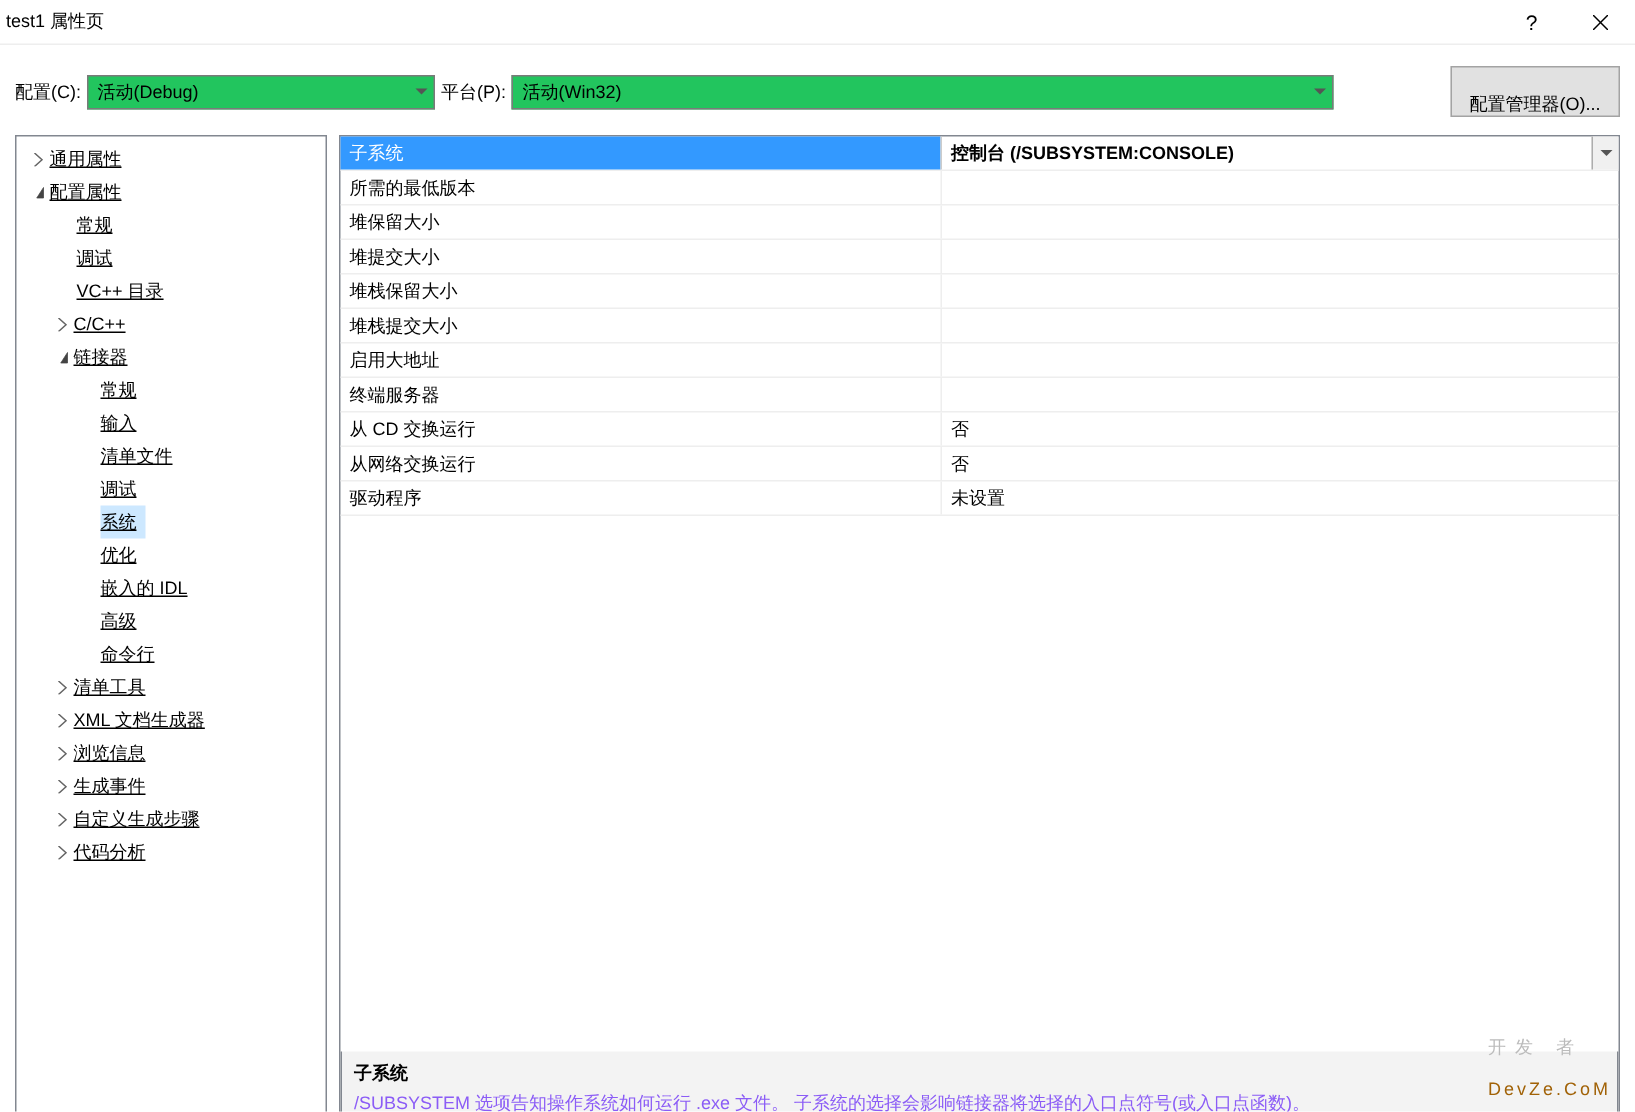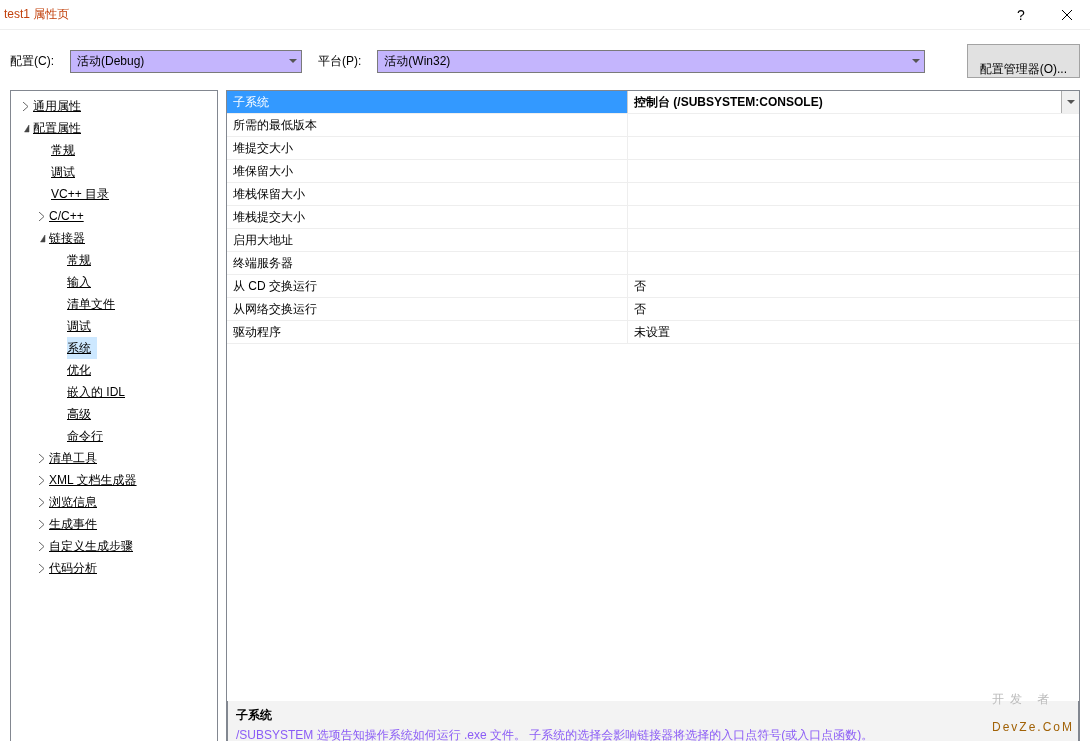--- a/index.html
+++ b/index.html
@@ -1,28 +1,28 @@
 <!DOCTYPE html>
 <html><head>
 <meta charset="utf-8">
 <style>
   * { box-sizing: border-box; margin: 0; padding: 0; font-family: "Microsoft YaHei", "Segoe UI", Tahoma, sans-serif; font-size: 12px; }
   html, body { width: 1090px; height: 741px; background: #fff; color: #000; overflow: hidden; }
 
   
   .titlebar { display: flex; align-items: center; height: 30px; background: #fff; border-bottom: 1px solid #eee; }
-  .titlebar .title { padding-left: 4px; font-size: 12px; color: #c2410c; flex: 1; }
+  .titlebar .title { padding-left: 4px; font-size: 12px; color: #000000; flex: 1; }
   .titlebar .win-btn { width: 46px; height: 30px; display: flex; align-items: center; justify-content: center; font-size: 14px; color: #000; }
   .titlebar .win-btn.help { font-family: Arial; }
   .titlebar .win-btn.close svg { width: 10px; height: 10px; }
 
   
-  .config-row { display: flex; align-items: center; gap: 16px; padding: 14px 10px 12px 10px; }
+  .config-row { display: flex; align-items: center; gap: 4px; padding: 14px 10px 12px 10px; }
   .config-row label { white-space: nowrap; }
-  .combo { position: relative; height: 23px; border: 1px solid #7a7a7a; background: #c4b5fd; display: flex; align-items: center; padding: 0 22px 0 6px; }
+  .combo { position: relative; height: 23px; border: 1px solid #7a7a7a; background: #22c55e; display: flex; align-items: center; padding: 0 22px 0 6px; }
   .combo .arrow { position: absolute; right: 4px; top: 50%; transform: translateY(-50%); width: 0; height: 0; border-left: 4px solid transparent; border-right: 4px solid transparent; border-top: 4px solid #555; }
   #combo-config { width: 232px; }
   #combo-platform { width: 548px; }
   .btn-config-mgr { height: 23px; border: 1px solid #a3a3a3; background: #e1e1e1; padding: 16px 12px; margin-left: auto; }
 
   
   .main { display: flex; height: calc(741px - 30px - 49px); }
   
   .tree-panel { width: 208px; border: 1px solid #828790; margin: 0 4px 0 10px; padding-top: 4px; overflow: hidden; }
   .tree-panel ul { list-style: none; }
@@ -271,27 +271,27 @@
               </div>
             </div>
           </div>
           <div class="grid-row">
             <div class="cell-name">所需的最低版本</div>
             <div class="cell-value">
               <span></span>
             </div>
           </div>
           <div class="grid-row">
+            <div class="cell-name">堆保留大小</div>
+            <div class="cell-value">
+              <span></span>
+            </div>
+          </div>
+          <div class="grid-row">
             <div class="cell-name">堆提交大小</div>
-            <div class="cell-value">
-              <span></span>
-            </div>
-          </div>
-          <div class="grid-row">
-            <div class="cell-name">堆保留大小</div>
             <div class="cell-value">
               <span></span>
             </div>
           </div>
           <div class="grid-row">
             <div class="cell-name">堆栈保留大小</div>
             <div class="cell-value">
               <span></span>
             </div>
           </div>

